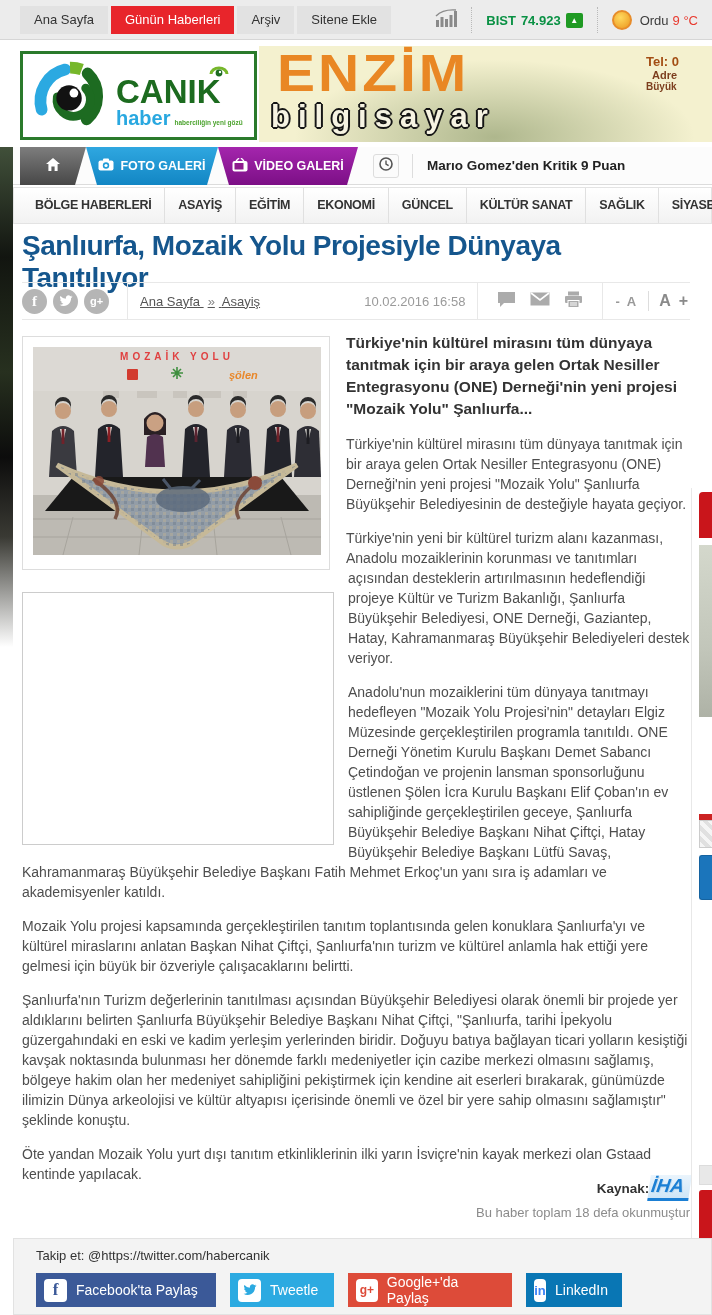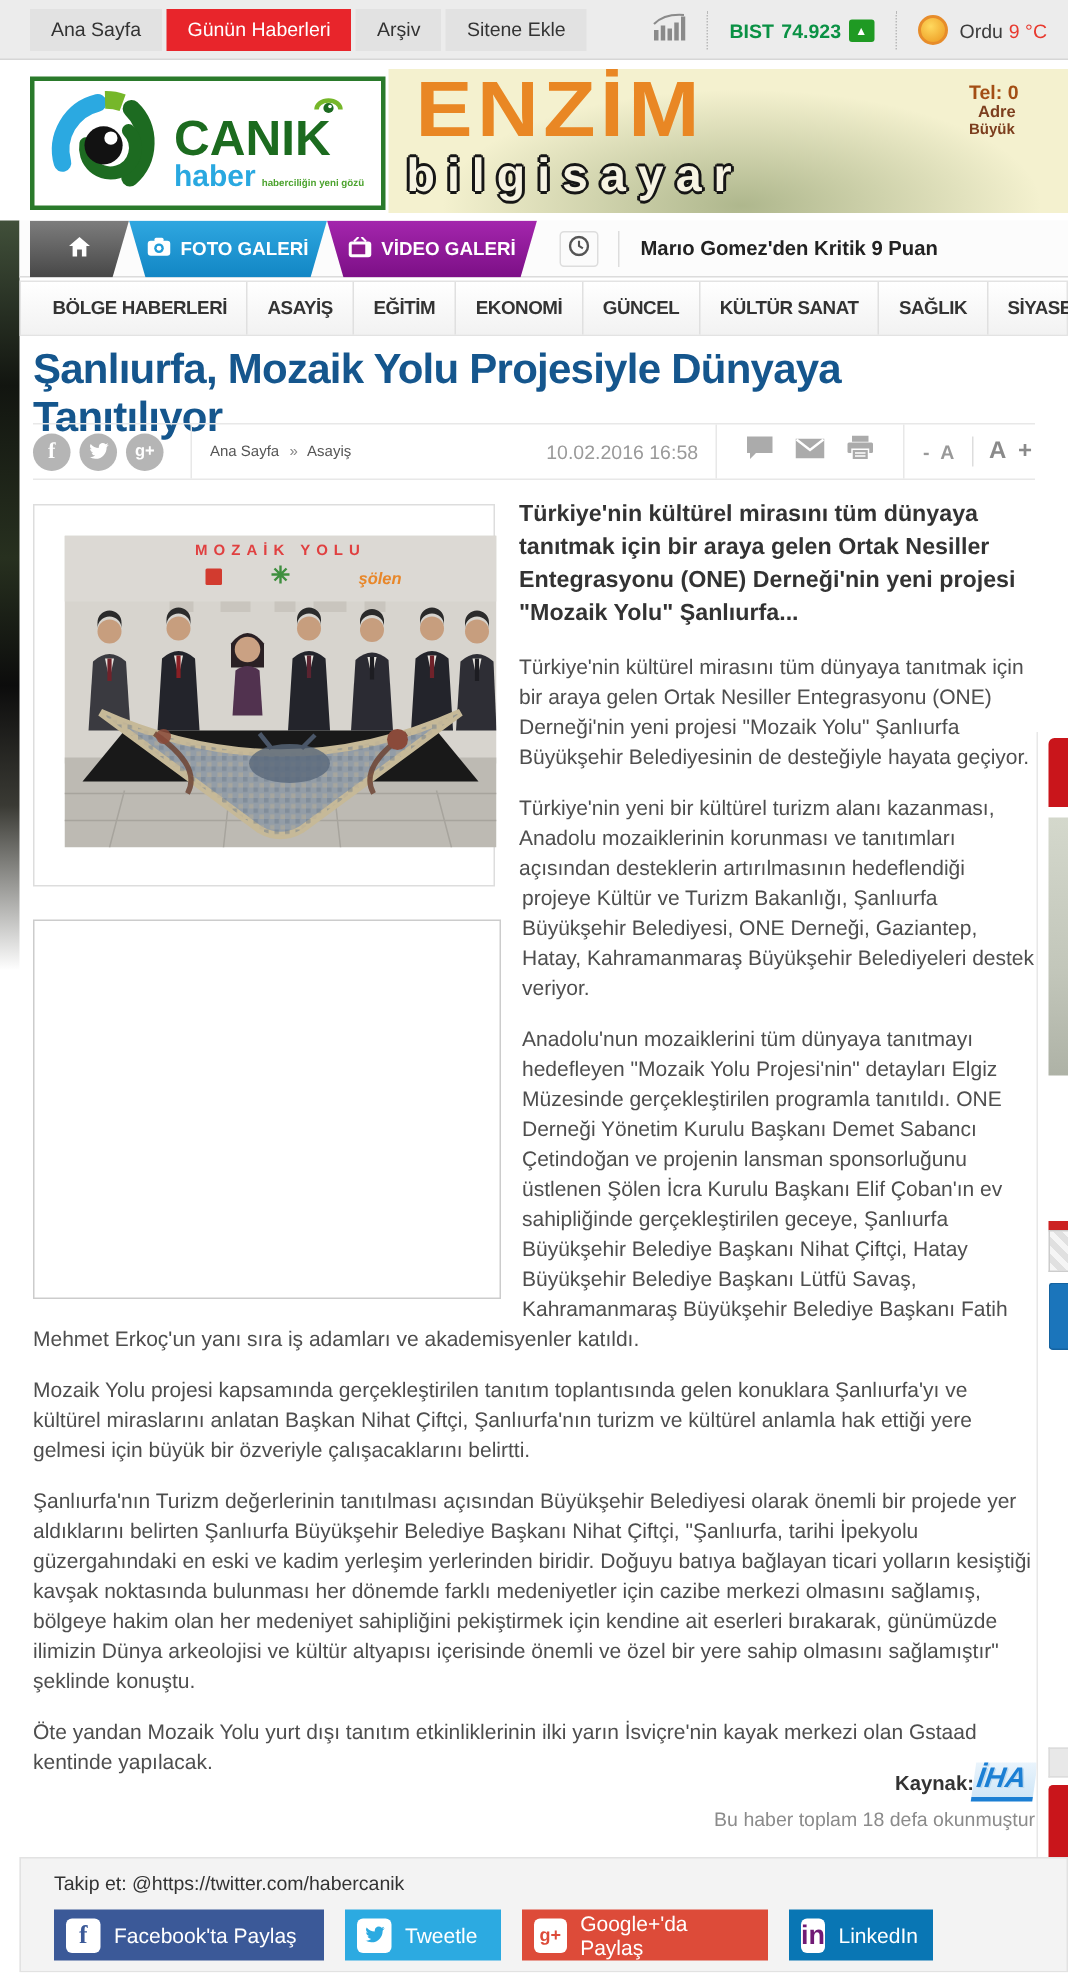--- a/index.html
+++ b/index.html
@@ -57,33 +57,33 @@
   .menurow { position:absolute; left:13px; top:187px; width:699px; height:37px; background:linear-gradient(#ffffff,#f2f2f2); border:1px solid #e3e3e3; display:flex; align-items:stretch; padding-left:8px; }
   .mitem { line-height:35px; padding:0 13px; font-size:12.5px; font-weight:bold; color:#333; border-right:1px solid #e0e0e0; cursor:pointer; white-space:nowrap; letter-spacing:-0.3px; }
 
   
   .title { position:absolute; left:22px; top:230px; width:670px; font-size:28px; font-weight:bold; color:#15568d; letter-spacing:-0.5px; }
   .sharebar { position:absolute; left:22px; top:282px; width:668px; height:38px; border-top:1px solid #e8e8e8; border-bottom:1px solid #e8e8e8; display:flex; align-items:center; }
   .scircle { width:25px; height:25px; border-radius:50%; background:#b5b5b5; color:#fff; display:flex; align-items:center; justify-content:center; margin-right:6px; cursor:pointer; font-weight:bold; }
   .scircle.f { font-family:"Liberation Serif", serif; font-size:15px; }
   .scircle.g { font-size:11px; }
   .sep { width:1px; height:36px; background:#e8e8e8; margin:0 12px; }
-  .crumb { font-size:10px; color:#555; }
+  .crumb { font-size:13px; color:#555;text-decoration:underline; }
   .crumb .bsep { color:#888; margin:0 4px; }
   .date { margin-left:auto; font-size:13px; color:#9a9a9a; }
   .tools { display:flex; align-items:center; }
   .tool-ic { margin:0 7px; cursor:pointer; }
   .fontctl { display:flex; align-items:center; }
   .fminus { font-size:13px; font-weight:bold; color:#999; cursor:pointer; letter-spacing:2px; }
   .fdiv { width:1px; height:20px; background:#ddd; margin:0 10px; }
   .fplus { font-size:16px; font-weight:bold; color:#8a8a8a; cursor:pointer; letter-spacing:2px; }
 
   
   .article { position:absolute; left:22px; top:330px; width:668px; height:905px; overflow:hidden; }
-  .photo-box { float:left; width:308px; padding:20px; border:1px solid #ddd; background:#fff; margin:6px 16px 12px 0; cursor:pointer; }
+  .photo-box { float:left; width:308px; padding:10px; border:1px solid #ddd; background:#fff; margin:6px 16px 12px 0; cursor:pointer; }
   .ad-box { float:left; clear:left; width:312px; height:253px; border:1px solid #ccc; background:#fff; margin:10px 14px 12px 0; }
   .lead { font-size:15.5px; line-height:22px; font-weight:bold; color:#333; margin-top:2px; }
   .article p.body { font-size:14px; line-height:20px; color:#4e4e4e; margin-top:14px; text-align:left; }
   .source-row { position:absolute; right:22px; top:1175px; display:flex; align-items:center; gap:0; }
   .source-label { font-size:13.5px; font-weight:bold; color:#333; }
   .iha { display:inline-block; font-style:italic; font-weight:900; font-size:19px; color:#1b7fd4; transform:skewX(-8deg); text-shadow:1px 1px 0 #bcd9ef; border-bottom:3px solid #1b7fd4; padding:0 6px 1px 2px; cursor:pointer; background:linear-gradient(#eaf4fc,#cfe6f7); }
   .readcount { position:absolute; right:22px; top:1205px; font-size:13px; color:#8b8b8b; }
 
   
   .rstrip { position:absolute; left:691px; top:488px; width:21px; height:766px; background:#fff; border-left:1px solid #e8e8e8; }
@@ -98,21 +98,21 @@
 
   
   .footer { position:absolute; left:13px; top:1238px; width:699px; height:77px; background:#f3f3f3; border:1px solid #e2e2e2; }
   .follow { position:absolute; left:22px; top:9px; font-size:13px; color:#333; cursor:pointer; }
   .sharebtns { position:absolute; left:22px; top:34px; display:flex; gap:14px; }
   .sbtn { height:34px; display:flex; align-items:center; gap:9px; padding:0 14px 0 8px; color:#fff; font-size:14px; cursor:pointer; }
   .sbtn .ibox { width:23px; height:23px; background:#fff; border-radius:4px; display:flex; align-items:center; justify-content:center; font-weight:bold; }
   .sbtn.fb { background:#3b5998; width:180px; } .sbtn.fb .ibox { color:#3b5998; font-family:"Liberation Serif",serif; font-size:17px; }
   .sbtn.tw { background:#2caae1; width:104px; }
   .sbtn.gp { background:#dd4b39; width:164px; } .sbtn.gp .ibox { color:#dd4b39; font-size:12px; }
-  .sbtn.li { background:#0976b4; width:96px;  } .sbtn.li .ibox { color:#701a75; font-size:18px; }
+  .sbtn.li { background:#0976b4; width:96px;  } .sbtn.li .ibox { color:#3b82f6; font-size:13px; }
 </style>
 </head>
 <body>
 
 <div class="page">
 
   <div class="topbar">
     <div class="topnav">
       <div class="tbtn">Ana Sayfa</div>
       <div class="tbtn active">Günün Haberleri</div>

